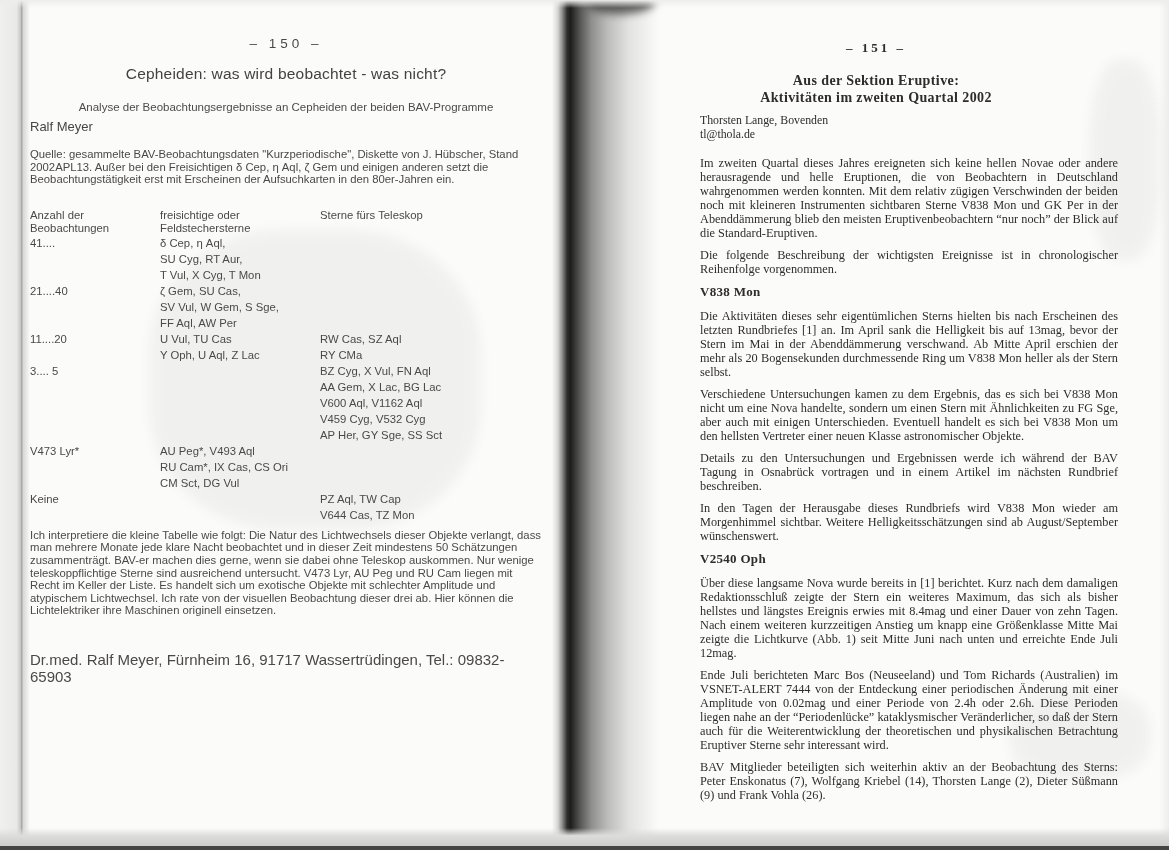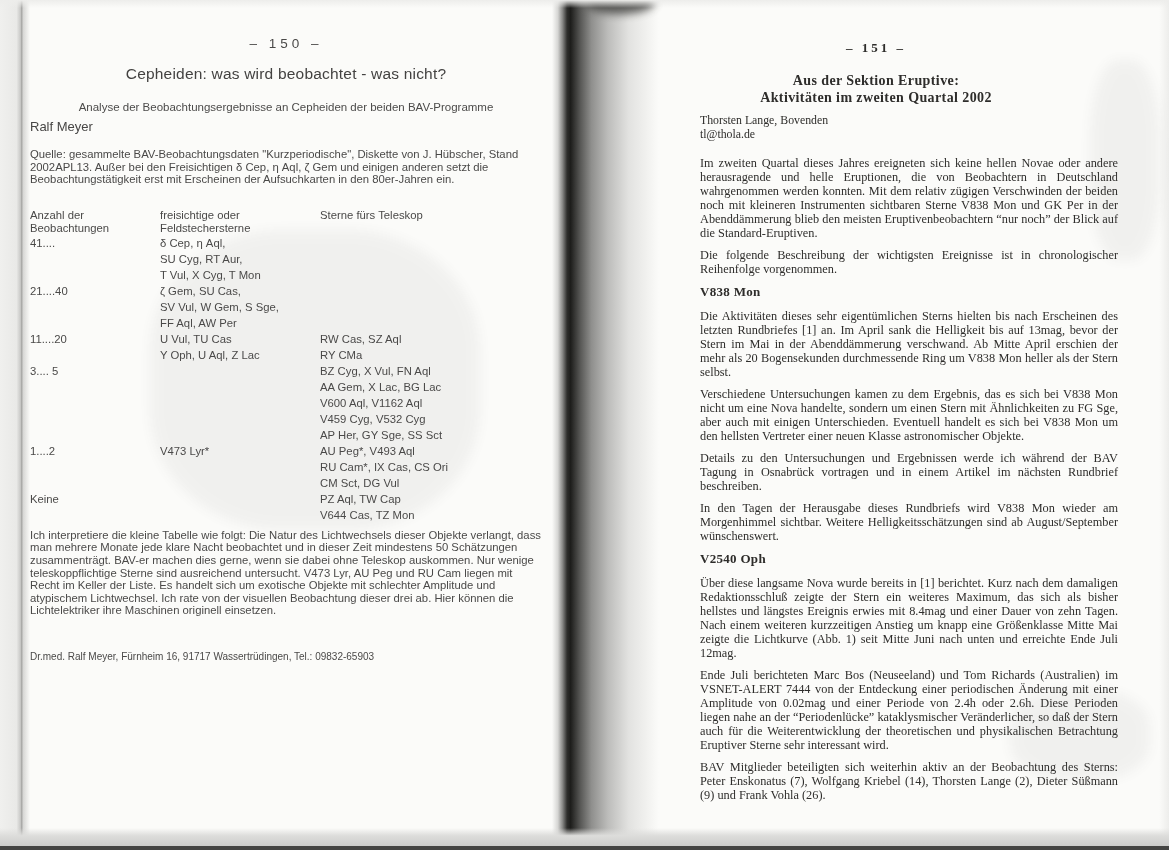--- a/index.html
+++ b/index.html
@@ -54,21 +54,21 @@
   .lp-para { margin-top:14px; font-size:11.3px; line-height:12.6px; color:#4a4948; }
 
   .obs-table { margin-top:23px; font-size:11.3px; color:#4a4948; }
   .t-head { display:grid; grid-template-columns:130px 160px 1fr; }
   .t-head .cell { white-space:pre-line; line-height:13px; }
   .t-body { }
   .t-group { display:grid; grid-template-columns:130px 160px 1fr; }
   .t-line { height:16px; line-height:16px; white-space:nowrap; }
 
   .lp-interp { margin-top:6px; font-size:11.3px; line-height:12.6px; color:#4a4948; }
-  .lp-footer { margin-top:34px; font-size:10px; color:#4a4948; }
+  .lp-footer { margin-top:34px; font-size:15px; color:#4a4948; }
 
   
   .page-right {
     position:absolute; left:662px; top:0; width:500px; height:686px;
     color:#2e2d2b;
     font-family:"Liberation Serif", serif;
   }
   .rp-inner { padding:40px 44px 0 38px; }
   .rp-num { text-align:center; margin-right:66px; font-size:13px; font-weight:bold; letter-spacing:3px; }
   .rp-title { margin-top:17px; text-align:center; margin-right:66px; font-size:14px; font-weight:bold; line-height:16.5px; letter-spacing:.4px; }
@@ -164,25 +164,20 @@
               </div>
               <div>
                 <div class="t-line">BZ Cyg, X Vul, FN Aql</div>
                 <div class="t-line">AA Gem, X Lac, BG Lac</div>
                 <div class="t-line">V600 Aql, V1162 Aql</div>
                 <div class="t-line">V459 Cyg, V532 Cyg</div>
                 <div class="t-line">AP Her, GY Sge, SS Sct</div>
               </div>
             </div>
             <div class="t-group">
-              <div>
-                <div class="t-line">1....2</div>
-                <div class="t-line"></div>
-                <div class="t-line"></div>
-              </div>
               <div>
                 <div class="t-line">V473 Lyr*</div>
                 <div class="t-line"></div>
                 <div class="t-line"></div>
               </div>
               <div>
                 <div class="t-line">AU Peg*, V493 Aql</div>
                 <div class="t-line">RU Cam*, IX Cas, CS Ori</div>
                 <div class="t-line">CM Sct, DG Vul</div>
               </div>

